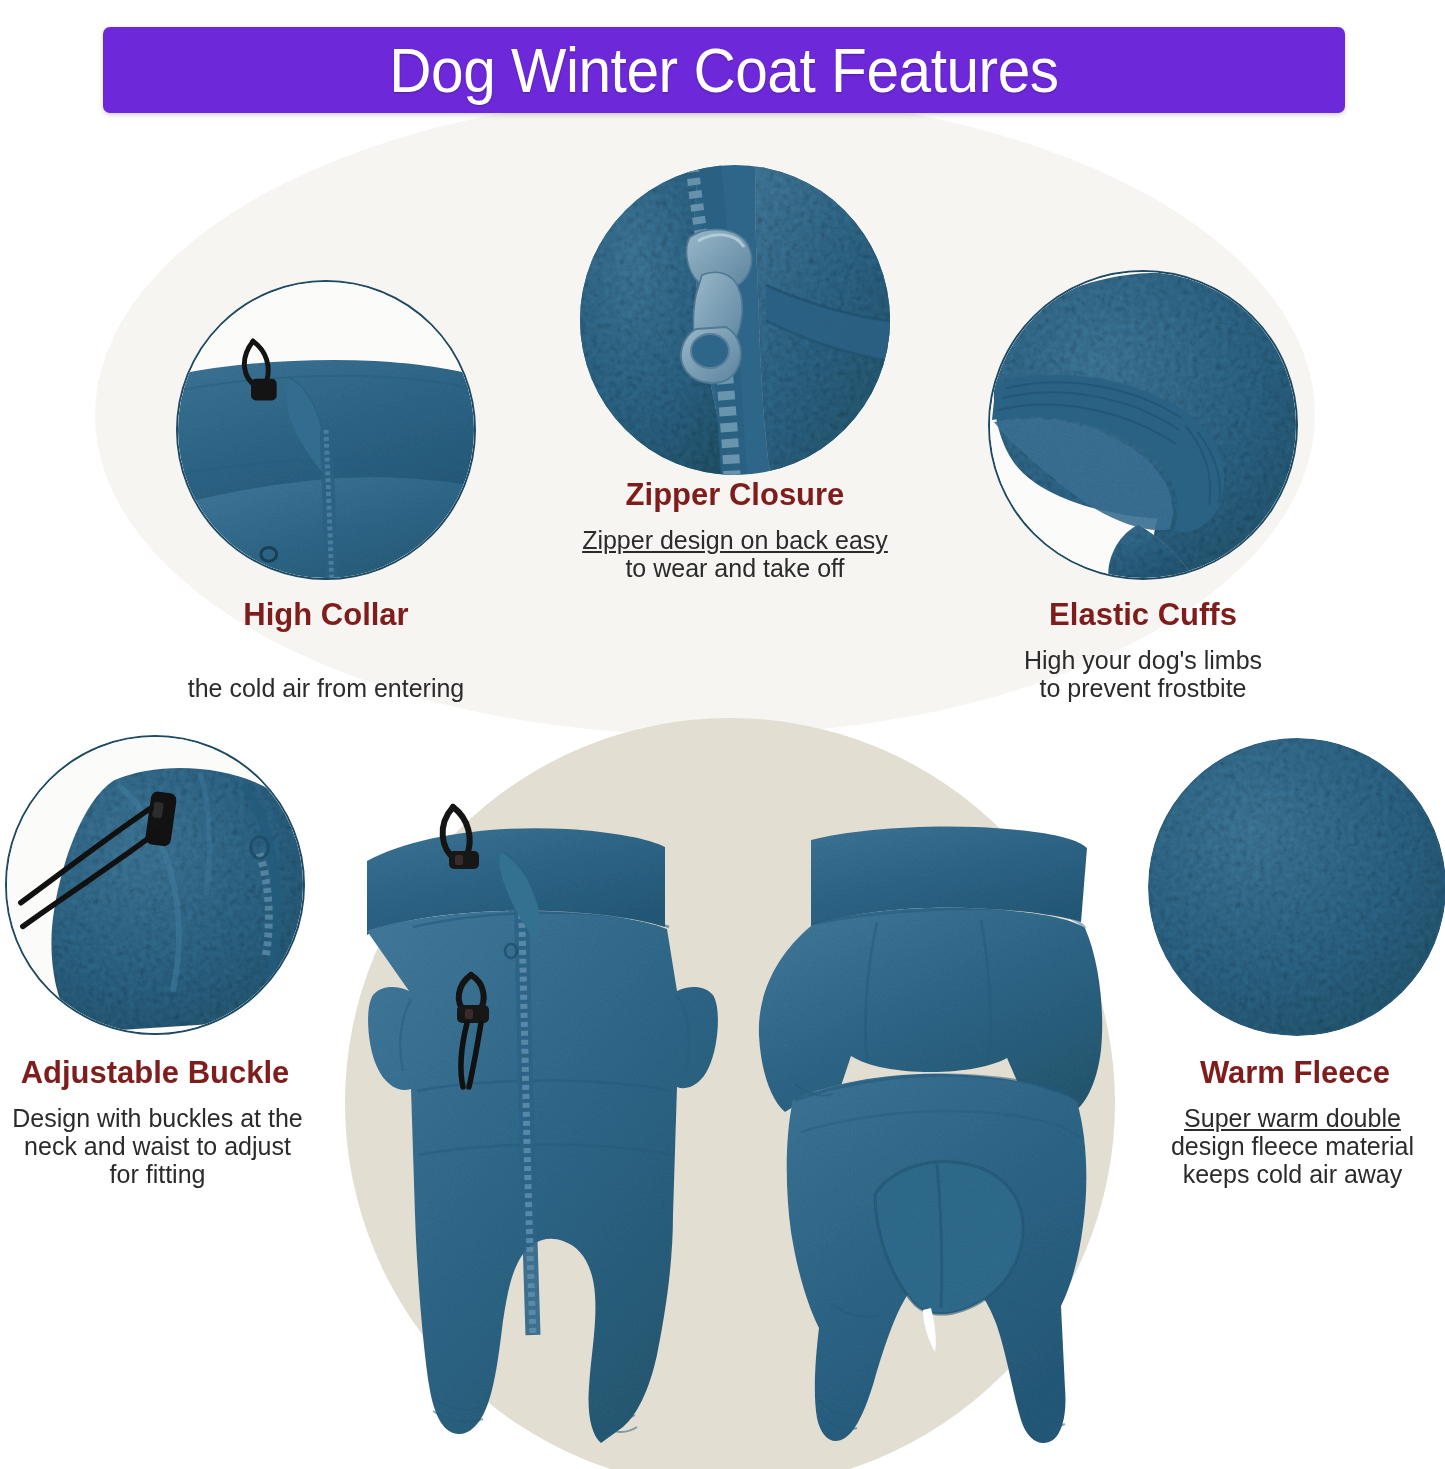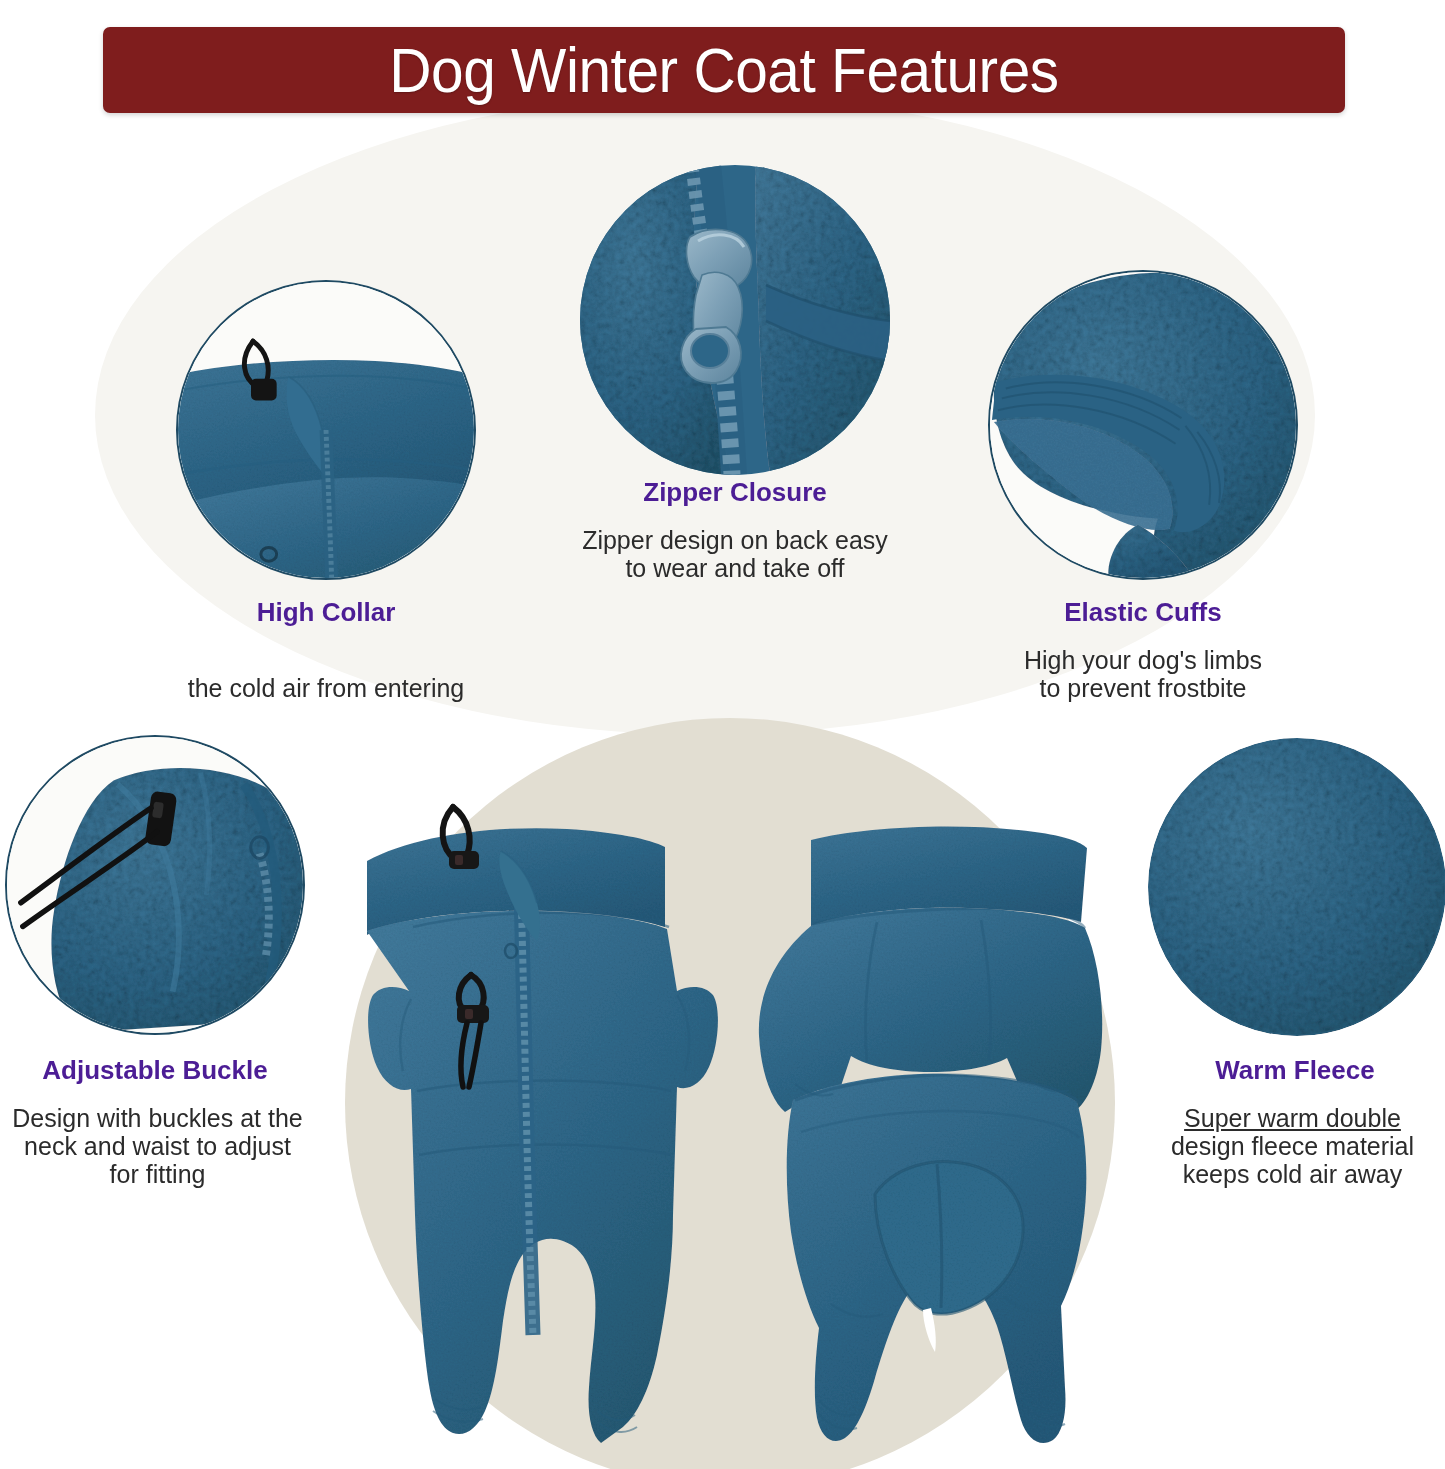--- a/index.html
+++ b/index.html
@@ -37,21 +37,21 @@
     background: #e2ded2;
   }
 
   
   .header-banner {
     position: absolute;
     left: 103px;
     top: 27px;
     width: 1242px;
     height: 86px;
-    background: #7f1d1d;
+    background: #6d28d9;
     border-radius: 7px;
     box-shadow: 0 2px 5px rgba(0,0,0,0.18);
     display: flex;
     align-items: center;
     justify-content: center;
     z-index: 6;
   }
   .header-title {
     color: #ffffff;
     font-size: 63px;
@@ -72,22 +72,22 @@
     overflow: hidden;
     border: 2px solid #1f4a63;
     background: #fbfbf9;
     box-sizing: border-box;
   }
   .circle-frame.no-ring { border: none; }
 
   .feat-title {
     position: absolute;
     text-align: center;
-    color: #4c1d95;
-    font-size: 26px;
+    color: #7f1d1d;
+    font-size: 31px;
     font-weight: bold;
     line-height: 1.12;
     white-space: nowrap;
     left: 0; right: 0;
   }
   .feat-desc {
     position: absolute;
     text-align: center;
     color: #2b2b2b;
     font-size: 25px;
@@ -255,21 +255,21 @@
                    C 166 190, 160 170, 146 162 Z" fill="url(#gZipMetal)" stroke="#4f7a93" stroke-width="1.8"></path>
           <ellipse cx="130" cy="186" rx="19" ry="17" fill="#2d6688"></ellipse>
           <ellipse cx="130" cy="186" rx="19" ry="17" fill="none" stroke="#58809a" stroke-width="2"></ellipse>
 
           <path d="M118 76 C 134 66, 156 68, 164 82" fill="none" stroke="#bcd3e0" stroke-width="3" opacity="0.8"></path>
         </g>
       </svg>
     </div>
   </div>
   <div class="feat-title" style="top:478px; left:535px; width:400px;">Zipper Closure</div>
-  <div class="feat-desc" style="top:526px; left:515px; width:440px;">Zipper design on back easy</div>
+  <div class="feat-desc" style="top:526px; left:515px; width:440px;text-decoration:underline;">Zipper design on back easy</div>
   <div class="feat-desc" style="top:554px; left:515px; width:440px;">to wear and take off</div>
 </div>
 
 <div class="feature" style="left:0; top:0; width:100%; height:100%;border-radius:17px;">
   <div class="circle-frame" style="left:988px; top:270px; width:310px; height:310px;">
     <div class="photo">
       <svg viewBox="0 0 310 310" preserveAspectRatio="xMidYMid slice">
         <rect width="310" height="310" fill="#fbfbf9"></rect>
 
         <g filter="url(#fleeceCoarse)">

